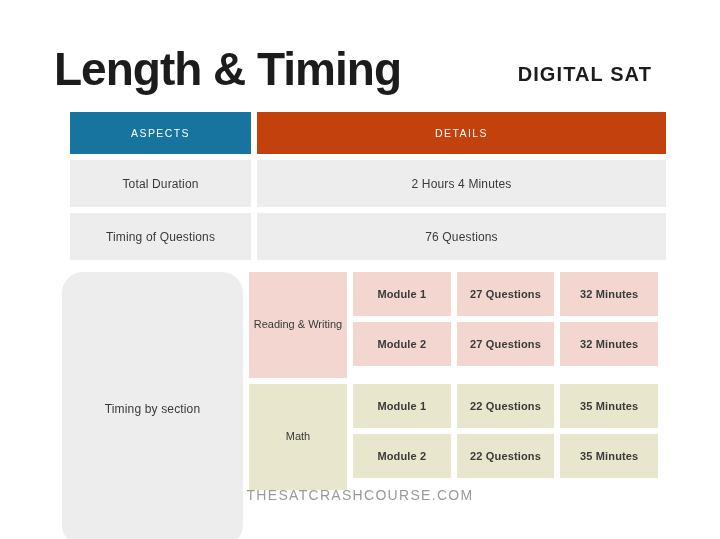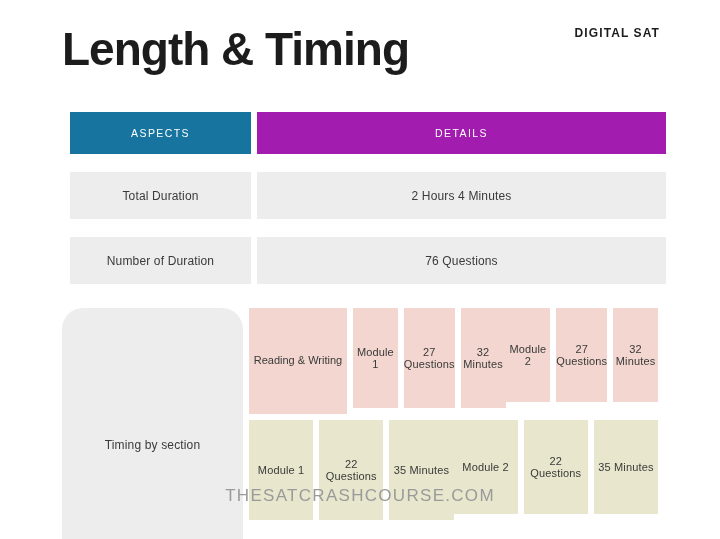--- a/index.html
+++ b/index.html
@@ -19,59 +19,59 @@
     position: relative;
     width: 720px;
     height: 539px;
     background: #ffffff;
     box-sizing: border-box;
   }
 
   
   .header {
     position: absolute;
-    left: 62px;
+    left: 54px;
     top: 26px;
     width: 598px;
     height: 66px;
     display: flex;
-    align-items: flex-start;
+    align-items: flex-end;
     justify-content: space-between;
   }
   .title {
     font-size: 46px;
     font-weight: bold;
     letter-spacing: -1px;
     line-height: 1;
     color: #1c1c1c;
     white-space: nowrap;
     margin: 0;
     padding: 0;
   }
   .subtitle {
-    font-size: 12px;
+    font-size: 20px;
     font-weight: bold;
     letter-spacing: 1.1px;
     color: #1c1c1c;
     white-space: nowrap;
     padding-bottom: 6px;
   }
 
   
   .table {
     position: absolute;
     left: 62px;
     top: 112px;
     width: 596px;
   }
 
   .trow {
     display: flex;
     width: 100%;
-    margin-bottom: 18px;
+    margin-bottom: 6px;
     padding-left: 8px;
   }
   .trow:last-child { margin-bottom: 0; }
 
   .col-aspect {
     width: 181px;
     flex: 0 0 181px;
     margin-right: 6px;
     display: flex;
     align-items: center;
@@ -87,21 +87,21 @@
     text-align: center;
     box-sizing: border-box;
   }
 
   
   .head-row .col-aspect {
     background: #16749e;
     height: 42px;
   }
   .head-row .col-detail {
-    background: #a21caf;
+    background: #c2410c;
     height: 42px;
   }
   .head-label {
     color: #ffffff;
     font-size: 10.5px;
     letter-spacing: 1.4px;
     font-weight: normal;
   }
 
   
@@ -158,21 +158,22 @@
     text-align: right;
     box-sizing: border-box;
     font-size: 11px;
     color: #3a3a3a;
     line-height: 1.45;
   }
 
   .module-grid {
     flex: 1 1 auto;
     display: flex;
-    flex-direction: row;
+    flex-direction: column;
+    font-weight: bold;
   }
   .module-line {
     display: flex;
     flex: 1 1 0;
     margin-bottom: 6px;
   }
   .module-line:last-child { margin-bottom: 12px; }
 
   .mcell {
     flex: 1 1 0;
@@ -194,21 +195,21 @@
 
   
   .footer {
     position: absolute;
     left: 0;
     top: 486px;
     width: 720px;
     text-align: center;
   }
   .footer-text {
-    font-size: 17px;
+    font-size: 14px;
     letter-spacing: 1.3px;
     color: #9a9a9a;
   }
 </style>
 </head>
 <body>
 
 <div class="infographic">
 
   <div class="header">
@@ -231,21 +232,21 @@
       <div class="col-aspect">
         <span class="cell-text">Total Duration</span>
       </div>
       <div class="col-detail">
         <span class="cell-text">2 Hours 4 Minutes</span>
       </div>
     </div>
 
     <div class="trow data-row">
       <div class="col-aspect">
-        <span class="cell-text">Number of Duration</span>
+        <span class="cell-text">Timing of Questions</span>
       </div>
       <div class="col-detail">
         <span class="cell-text">76 Questions</span>
       </div>
     </div>
 
     <div style="height:6px"></div>
 
     <div class="timing-row">
 
@@ -265,20 +266,21 @@
             </div>
             <div class="module-line">
               <div class="mcell pal-rw">Module 2</div>
               <div class="mcell pal-rw">27 Questions</div>
               <div class="mcell pal-rw">32 Minutes</div>
             </div>
           </div>
         </div>
 
         <div class="section-block">
+          <div class="section-name pal-math">Math</div>
           <div class="module-grid">
             <div class="module-line">
               <div class="mcell pal-math">Module 1</div>
               <div class="mcell pal-math">22 Questions</div>
               <div class="mcell pal-math">35 Minutes</div>
             </div>
             <div class="module-line">
               <div class="mcell pal-math">Module 2</div>
               <div class="mcell pal-math">22 Questions</div>
               <div class="mcell pal-math">35 Minutes</div>

